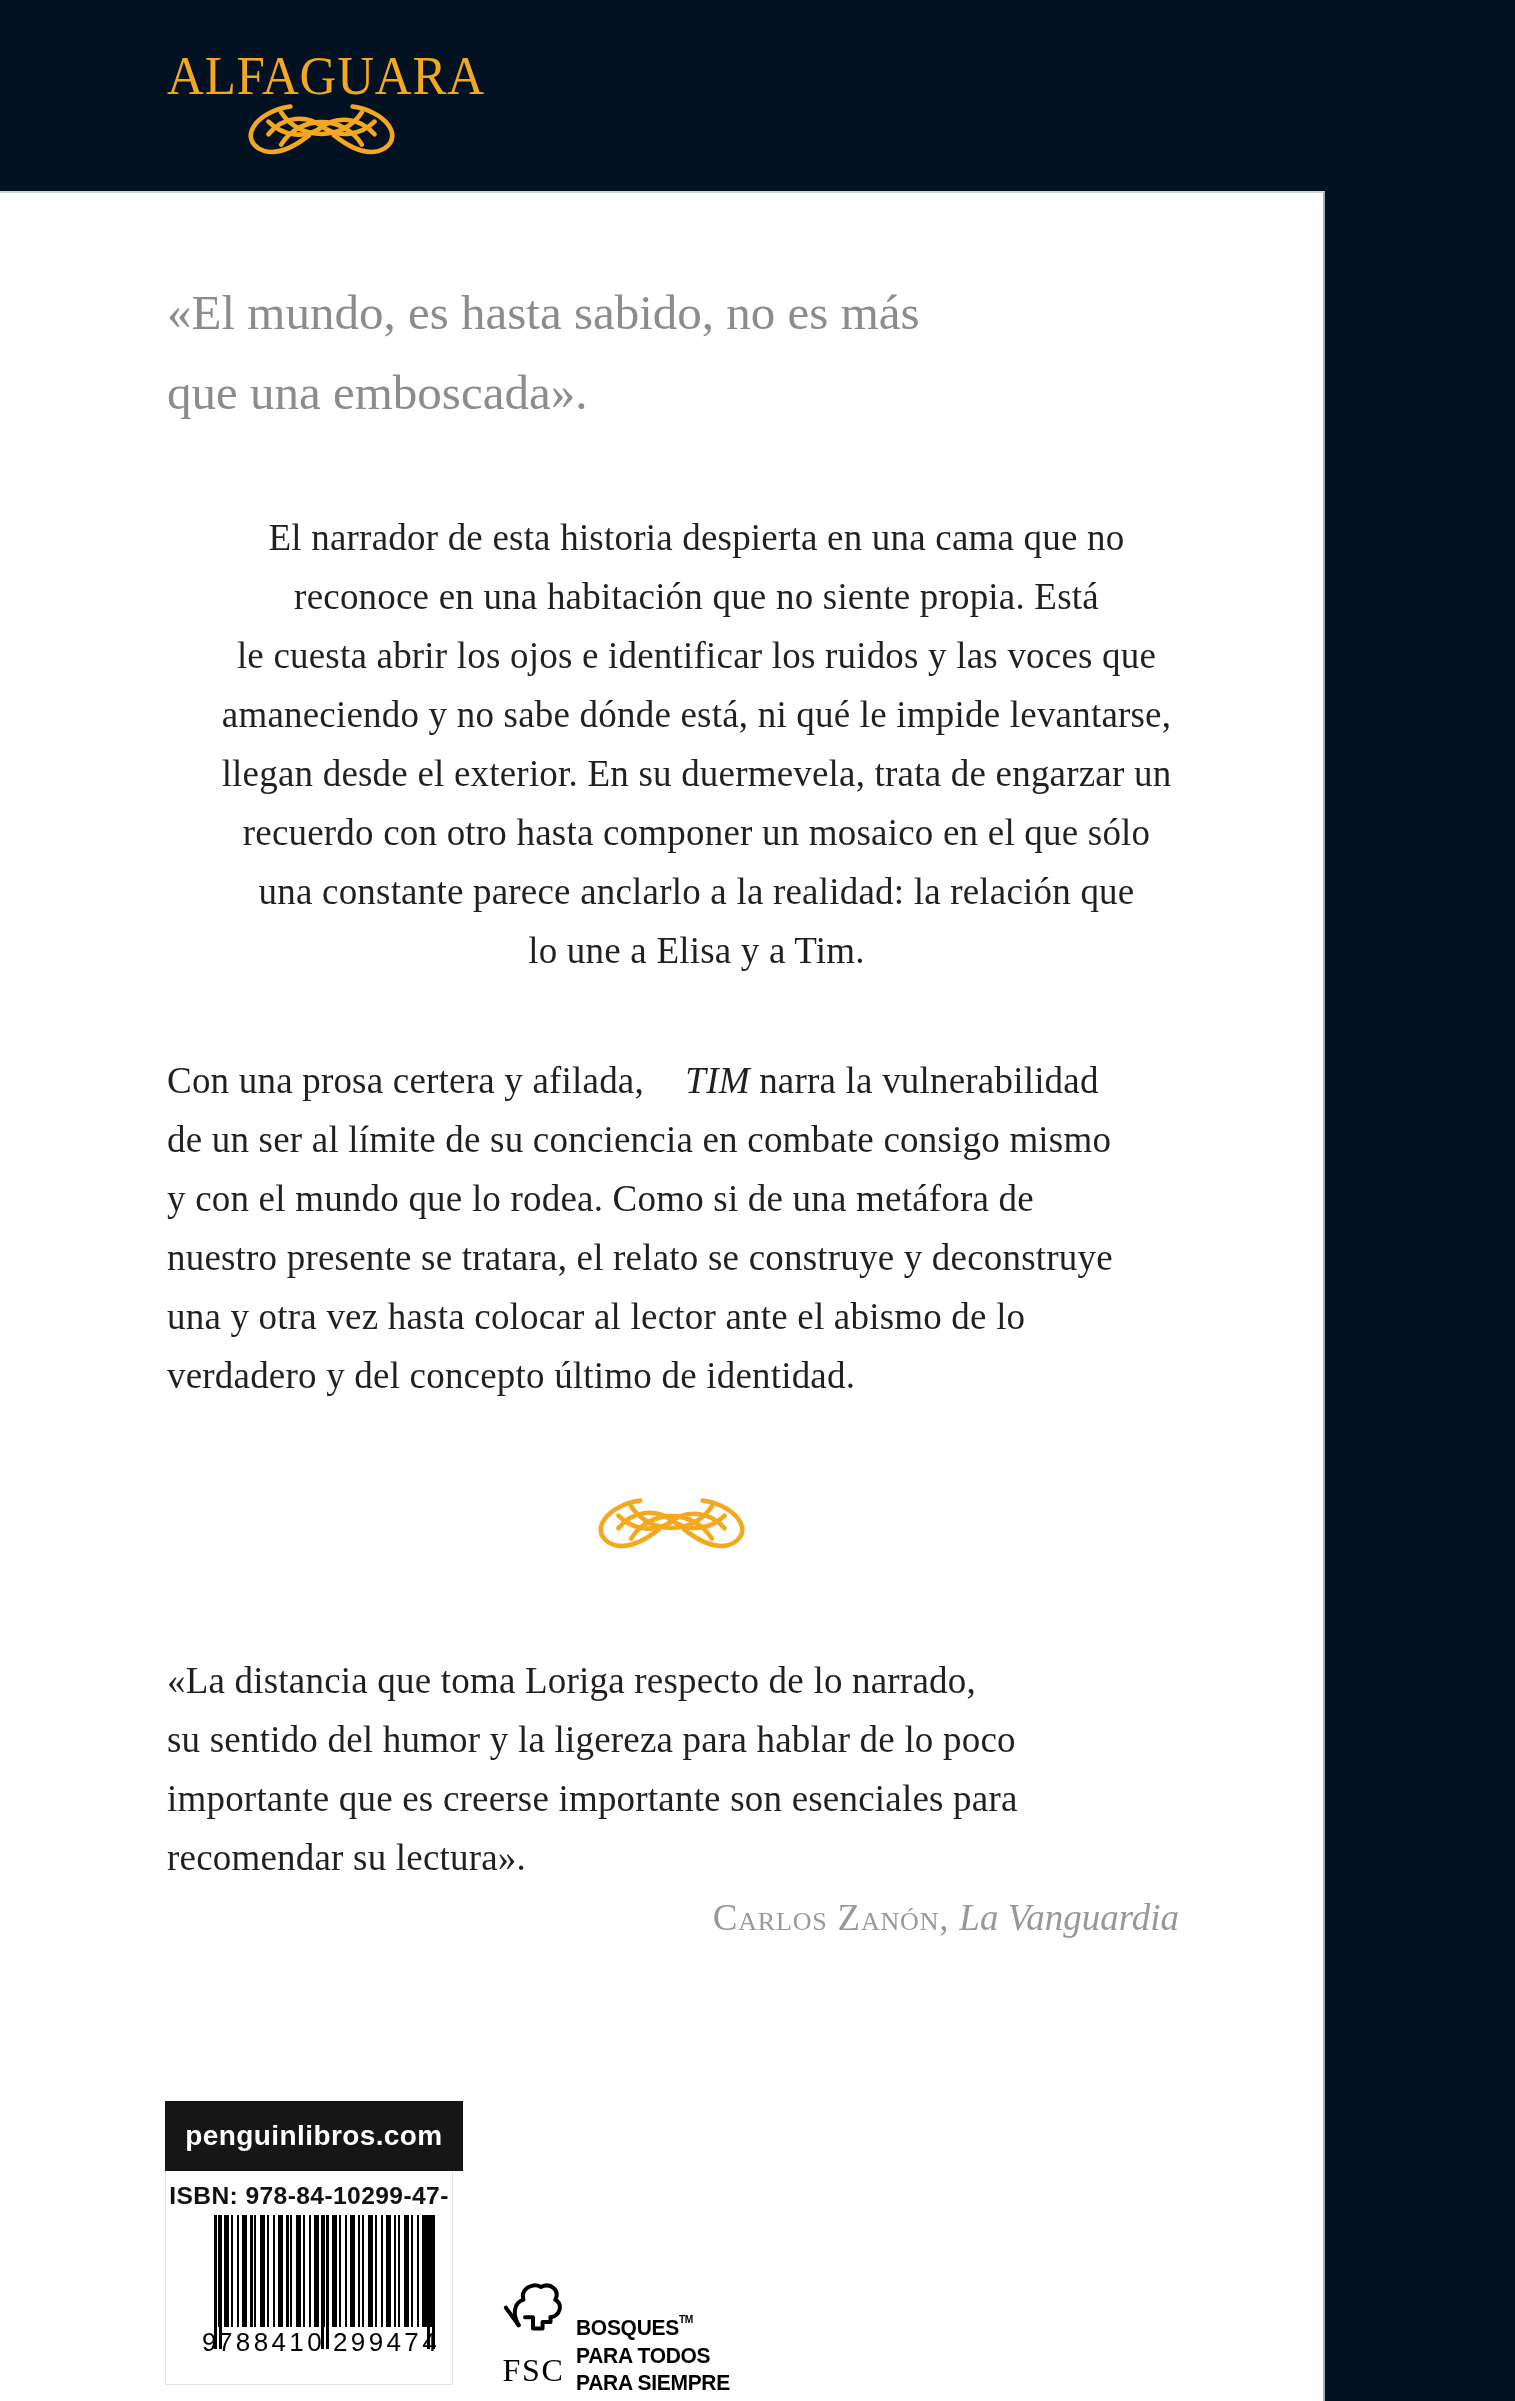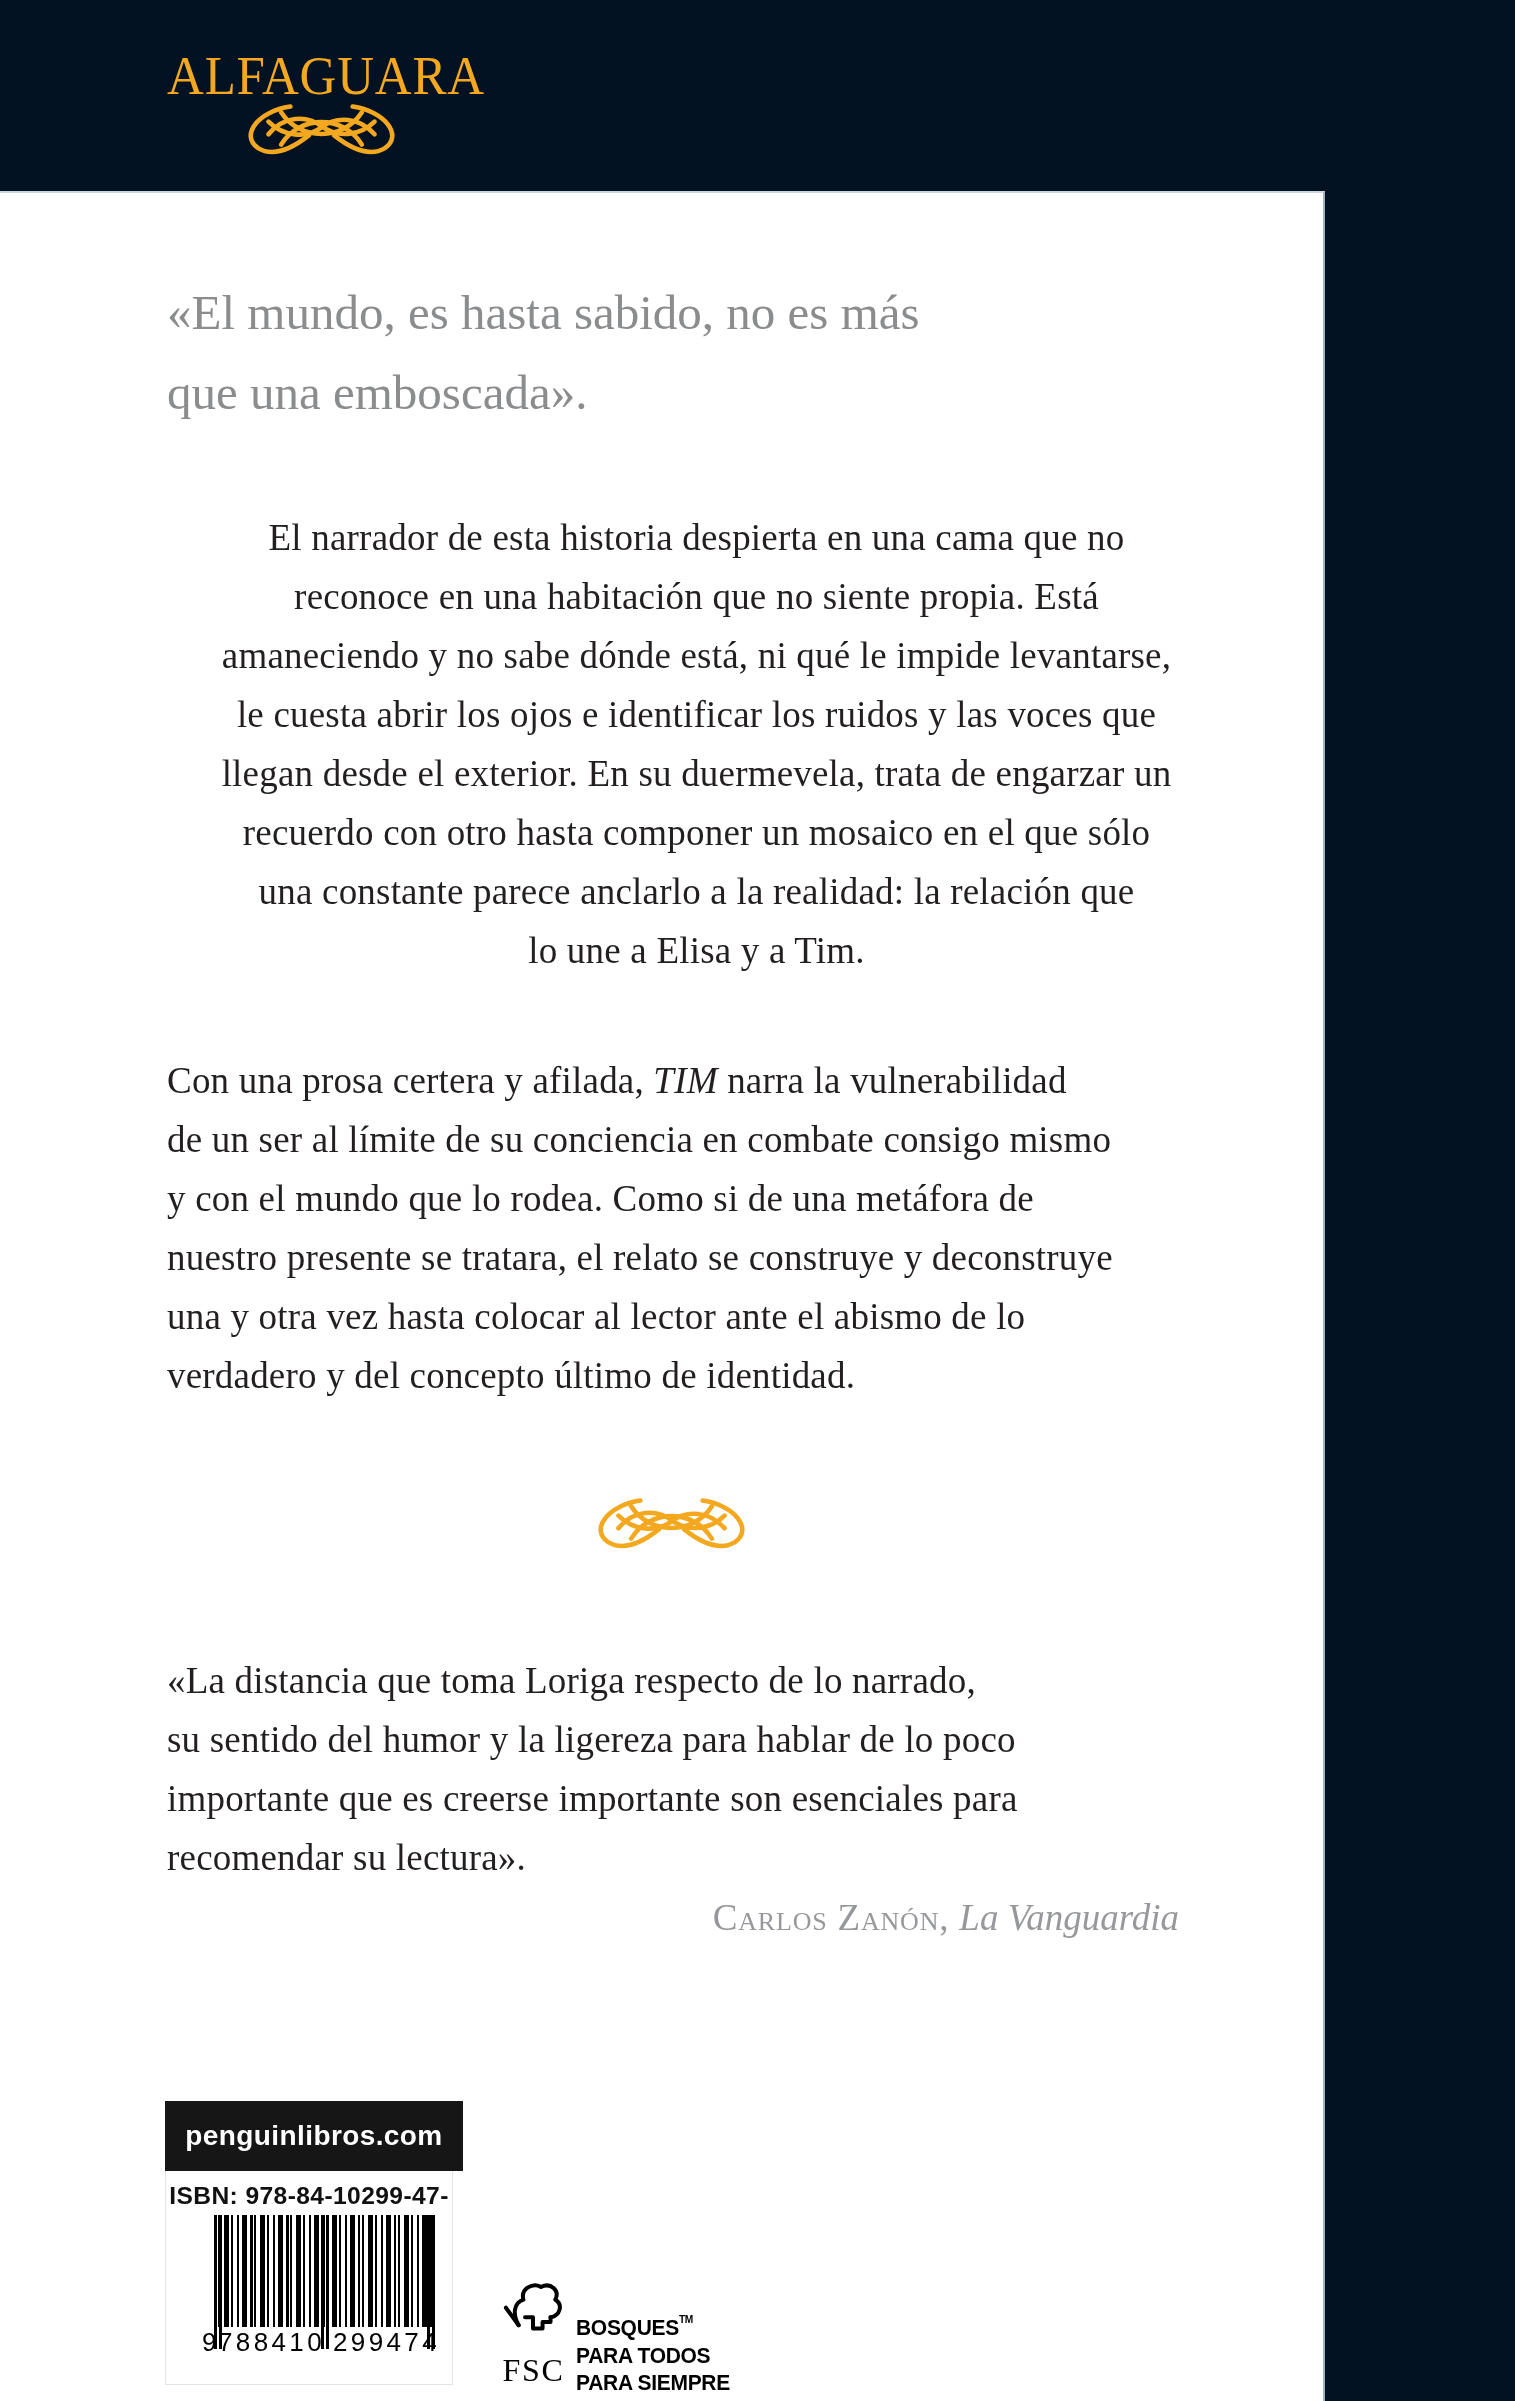--- a/index.html
+++ b/index.html
@@ -51,21 +51,21 @@
     position: absolute;
     left: 167px;
     width: 1059px;
     font-size: 37px; line-height: 59px;
     color: #231F20;
     letter-spacing: 0.2px;
   }
   .synopsis { top: 508px; text-align: center; }
   .review   { top: 1051px; }
   .press    { top: 1651px; }
-  .italic { font-style: italic; }
+  .italic { font-style: italic; margin-left: 32px; }
   
   .mid-ornament {
     position: absolute;
     left: 585px; top: 1491px;
     width: 173px; height: 63px;
   }
   
   .attribution {
     position: absolute;
     right: 337px; top: 1896px;
@@ -188,22 +188,22 @@
   </svg>
 
   <div class="pull-quote">
     <div>«El mundo, es hasta sabido, no es más</div>
     <div>que una emboscada».</div>
   </div>
 
   <div class="body-par synopsis">
     <div>El narrador de esta historia despierta en una cama que no</div>
     <div>reconoce en una habitación que no siente propia. Está</div>
+    <div>le cuesta abrir los ojos e identificar los ruidos y las voces que</div>
     <div>amaneciendo y no sabe dónde está, ni qué le impide levantarse,</div>
-    <div>le cuesta abrir los ojos e identificar los ruidos y las voces que</div>
     <div>llegan desde el exterior. En su duermevela, trata de engarzar un</div>
     <div>recuerdo con otro hasta componer un mosaico en el que sólo</div>
     <div>una constante parece anclarlo a la realidad: la relación que</div>
     <div>lo une a Elisa y a Tim.</div>
   </div>
 
   <div class="body-par review">
     <div>
       <span>Con una prosa certera y afilada, </span><span class="italic">TIM</span><span> narra la vulnerabilidad</span>
     </div>

